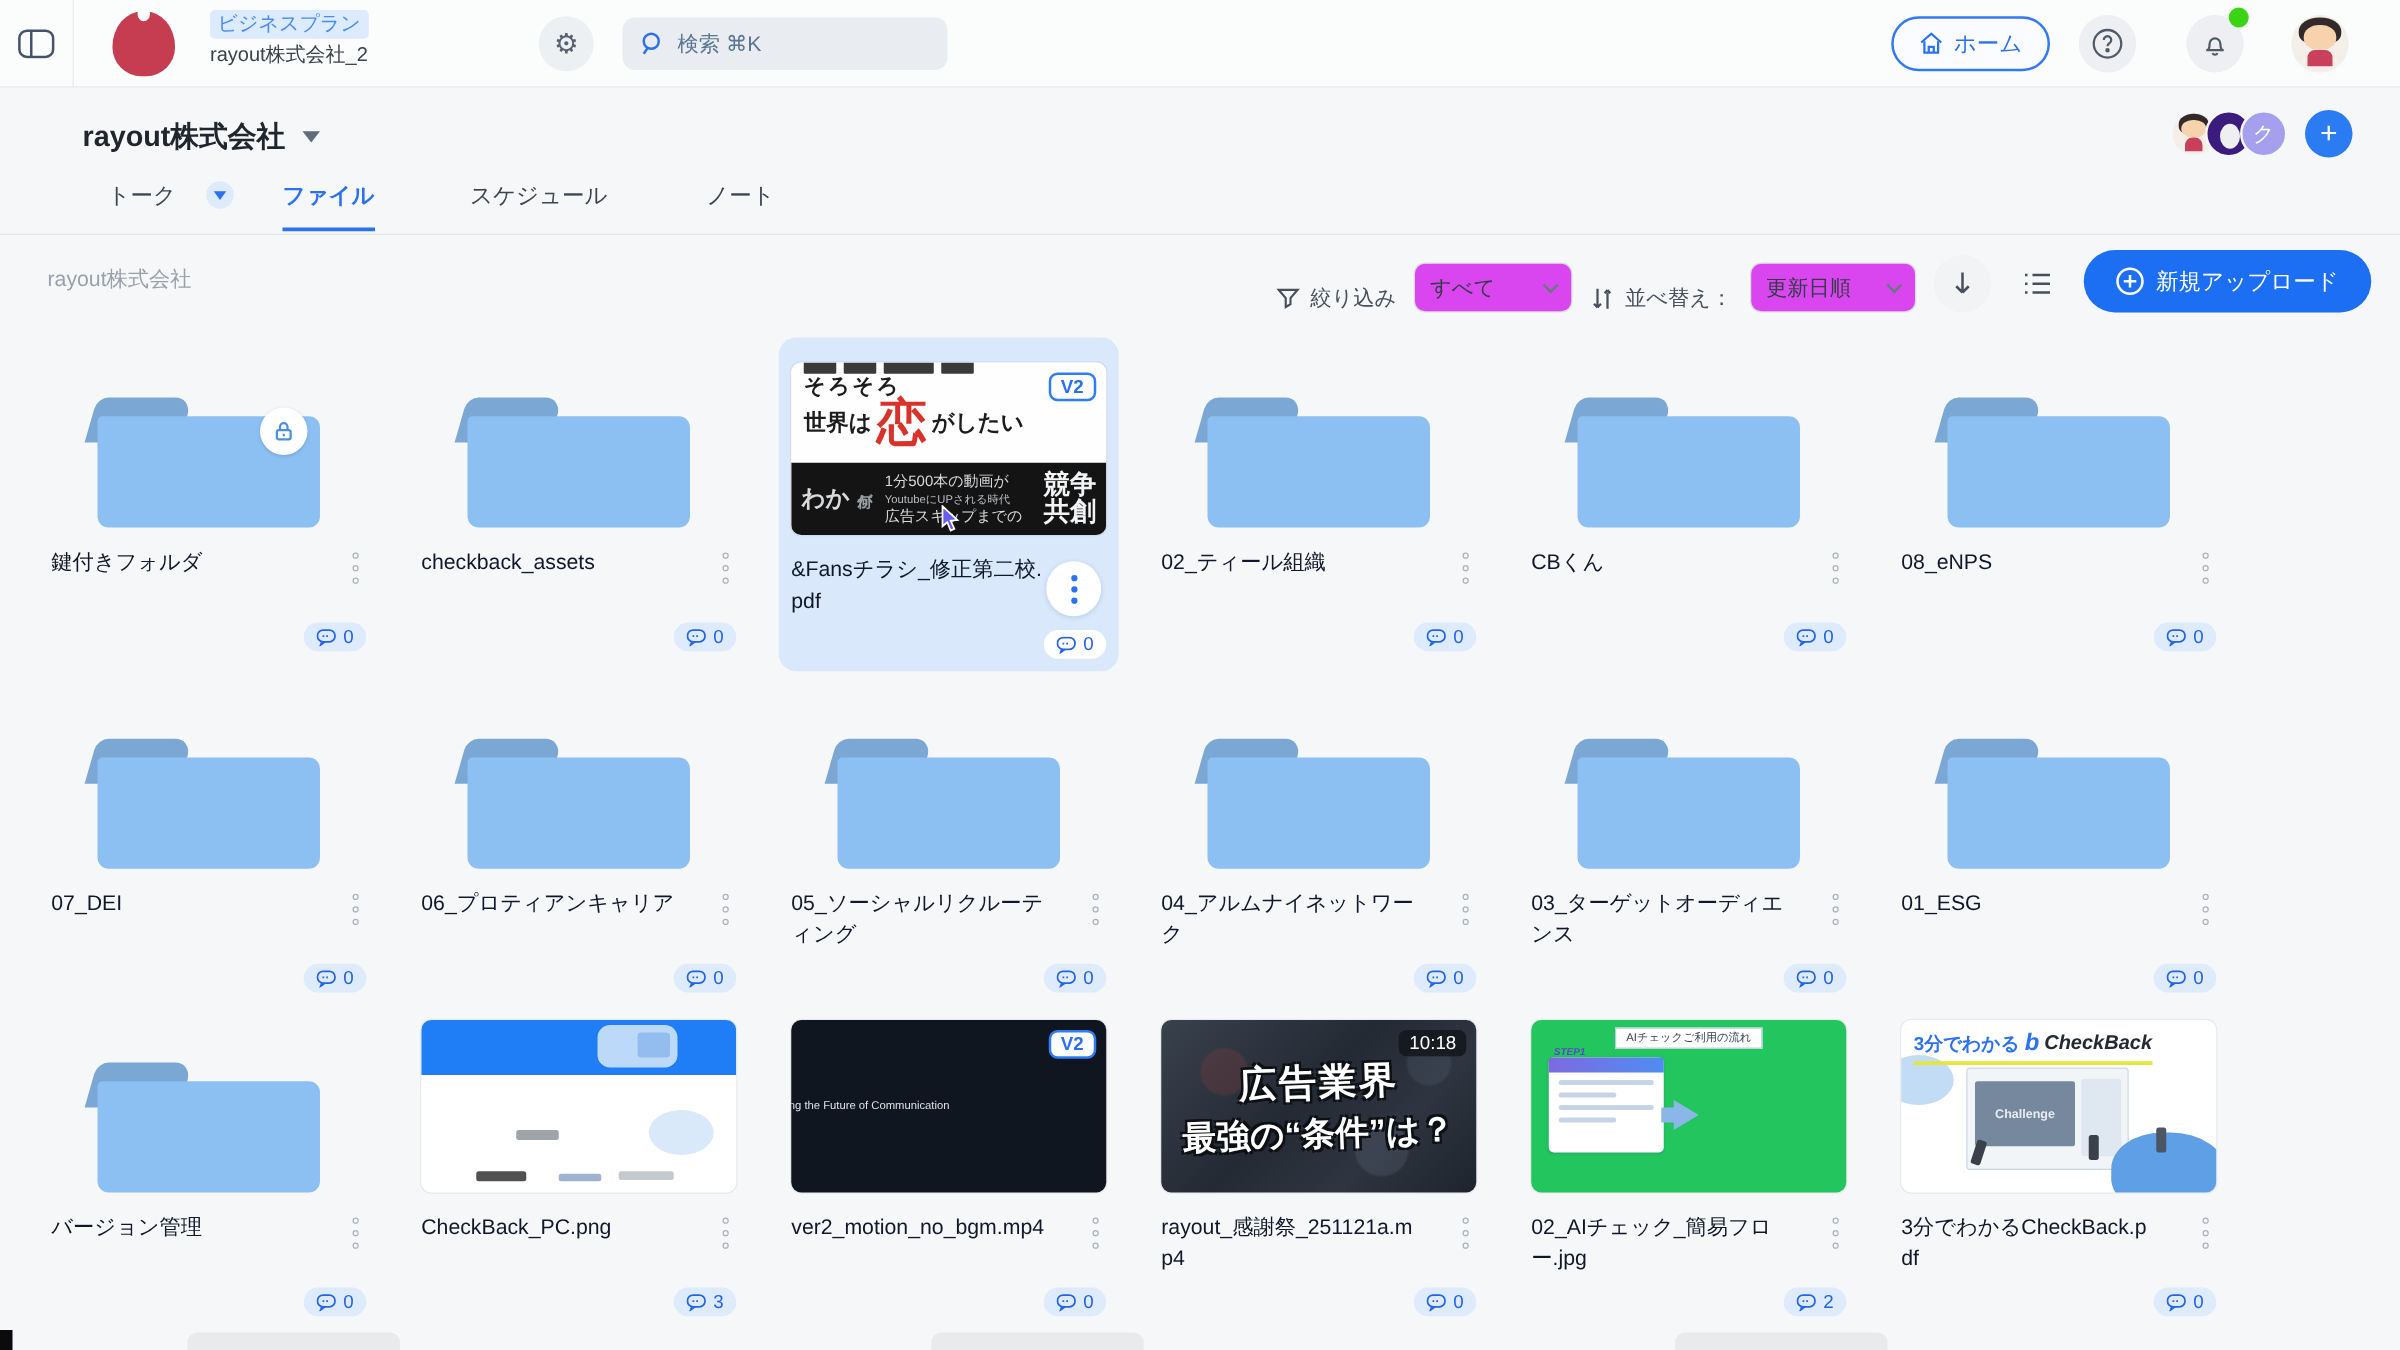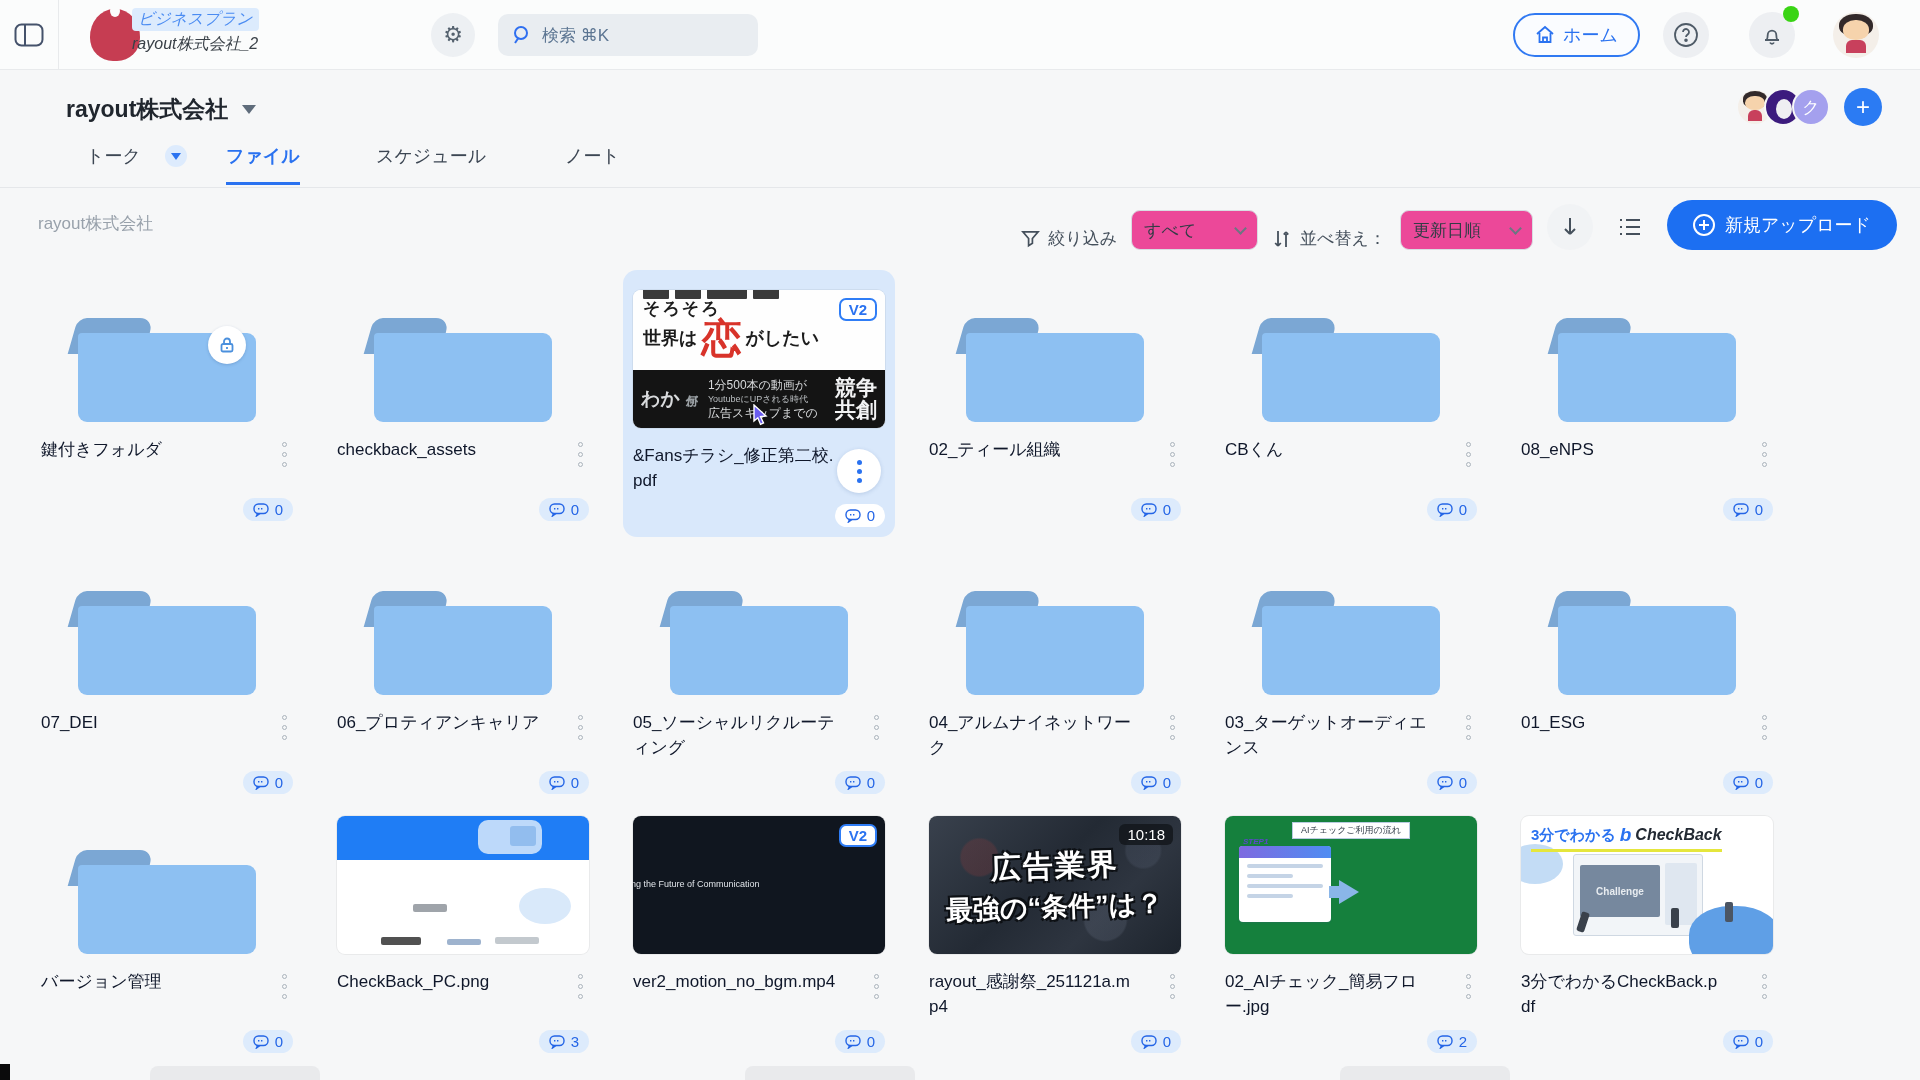--- a/index.html
+++ b/index.html
@@ -5,21 +5,21 @@
   * { margin:0; padding:0; box-sizing:border-box; }
   html,body { width:1920px; height:1080px; overflow:hidden;
     font-family:"Liberation Sans","DejaVu Sans",sans-serif; background:#f6f7f8; color:#2f3740; }
 
   
   .topbar { position:relative; height:70px; background:#fbfcfc; border-bottom:1px solid #e8eaec; }
   .tb-toggle { position:absolute; left:12px; top:20px; width:34px; height:30px; display:flex; align-items:center; justify-content:center; cursor:pointer; }
   .tb-divider { position:absolute; left:58px; top:0; width:1px; height:70px; background:#e8eaec; }
   .logo { position:absolute; left:90px; top:9px; width:50px; height:52px; background:#c63d52; border-radius:48% 48% 46% 46% / 54% 54% 44% 44%; }
   .logo::before { content:""; position:absolute; left:50%; top:-4px; width:10px; height:12px; transform:translateX(-50%); background:#fbfcfc; border-radius:50%; }
-  .tb-org { position:absolute; left:132px; top:8px;font-style:italic; }
+  .tb-org { position:absolute; left:168px; top:8px; }
   .plan-badge { display:inline-block; background:#dcebfd; color:#4b8cf2; font-size:16px; padding:1px 6px; border-radius:4px; }
   .org-name { font-size:16px; color:#3a4148; margin-top:3px; }
   .tb-gear { position:absolute; left:431px; top:13px; width:44px; height:44px; border-radius:50%; background:#edf0f3; display:flex; align-items:center; justify-content:center; font-size:22px; color:#55626f; cursor:pointer; }
   .tb-search { position:absolute; left:498px; top:14px; width:260px; height:42px; background:#e9edf1; border-radius:10px; display:flex; align-items:center; gap:10px; padding:0 14px; cursor:text; }
   .tb-search .mag { flex:0 0 auto; }
   .tb-search span { font-size:17px; color:#5c7592; }
   .home-btn { position:absolute; left:1513px; top:13px; height:44px; padding:0 20px; border:2px solid #3079f2; border-radius:22px; background:#fafcff; display:flex; align-items:center; gap:8px; color:#2a72f0; font-size:18px; cursor:pointer; }
   .tb-round { position:absolute; top:12px; width:46px; height:46px; border-radius:50%; background:#edeff2; display:flex; align-items:center; justify-content:center; cursor:pointer; }
   .help-btn { left:1663px; }
   .bell-btn { left:1749px; }
@@ -49,21 +49,21 @@
   .tab.t1 { left:86px; }  .tab.t2 { left:226px; color:#2a72f0; font-weight:bold; border-bottom:3px solid #2a72f0; }
   .tab.t3 { left:376px; } .tab.t4 { left:565px; }
   .tab-caret { width:22px; height:22px; border-radius:50%; background:#ddebfd; display:flex; align-items:center; justify-content:center; }
   .tab-caret i { width:0; height:0; border-left:5px solid transparent; border-right:5px solid transparent; border-top:7px solid #2a72f0; }
 
   
   .toolbar { position:relative; height:58px; margin-top:8px; }
   .crumb { position:absolute; left:38px; top:16px; font-size:17px; color:#98a1ab; }
   .tools { position:absolute; right:23px; top:4px; display:flex; align-items:flex-end; gap:14px; }
   .tool-label { display:flex; align-items:center; gap:8px; font-size:17px; color:#45505c; cursor:pointer; }
-  .select { display:flex; align-items:center; justify-content:space-between; width:127px; height:40px; background:#ec4899; border:1px solid #d8dde3; border-radius:9px; padding:0 12px; font-size:17px; color:#333c46; cursor:pointer; }
+  .select { display:flex; align-items:center; justify-content:space-between; width:127px; height:40px; background:#d946ef; border:1px solid #d8dde3; border-radius:9px; padding:0 12px; font-size:17px; color:#333c46; cursor:pointer; }
   .select.sort { width:133px; }
   .chev { width:9px; height:9px; border-right:2px solid #6b7682; border-bottom:2px solid #6b7682; transform:rotate(45deg); margin-top:-4px; }
   .icon-btn { width:46px; height:46px; border-radius:50%; display:flex; align-items:center; justify-content:center; cursor:pointer; background:#f1f3f5; }
   .icon-btn.plain { background:transparent; }
   .upload-btn { height:50px; padding:0 26px; border:none; border-radius:25px; background:#1c6ff2; color:#fff; font-size:18px; display:flex; align-items:center; gap:10px; cursor:pointer; }
   .upload-plus { width:22px; height:22px; border:2px solid #fff; border-radius:50%; position:relative; }
   .upload-plus::before,.upload-plus::after { content:""; position:absolute; background:#fff; }
   .upload-plus::before { left:4px; top:8px; width:10px; height:2px; }
   .upload-plus::after { left:8px; top:4px; width:2px; height:10px; }
 
@@ -130,21 +130,21 @@
   .kan { background:linear-gradient(135deg,#39414d 0%,#232a34 45%,#2e3540 70%,#1d242d 100%); }
   .kan::before { content:""; position:absolute; inset:0; background:
      radial-gradient(circle at 20% 30%, rgba(150,60,60,.25) 0 8%, transparent 9%),
      radial-gradient(circle at 70% 75%, rgba(120,130,150,.2) 0 10%, transparent 11%),
      radial-gradient(circle at 85% 25%, rgba(90,100,120,.25) 0 7%, transparent 8%); }
   .kan-txt { position:absolute; inset:0; display:flex; flex-direction:column; align-items:center; justify-content:center; gap:2px; color:#fff; font-weight:bold; text-shadow:2px 2px 0 #0d1014, -2px 2px 0 #0d1014, 2px -2px 0 #0d1014, -2px -2px 0 #0d1014; }
   .kan-l1 { font-size:30px; letter-spacing:2px; transform:rotate(-2deg); }
   .kan-l2 { font-size:27px; transform:rotate(-2deg); }
 
   
-  .aic { background:#15803d; }
+  .aic { background:#22c55e; }
   .aic-title { position:absolute; left:50%; top:6px; transform:translateX(-50%); background:#fff; border:1px solid #b9cbe0; font-size:9px; color:#37414d; padding:1px 8px; white-space:nowrap; }
   .aic-card { position:absolute; top:30px; width:92px; height:76px; background:#fff; border-radius:4px; box-shadow:0 1px 2px rgba(60,90,130,.25); }
   .aic-card.c1 { left:14px; } .aic-card.c2 { left:146px; }
   .aic-step { position:absolute; top:-9px; left:4px; font-size:8px; font-weight:bold; color:#5b48c8; font-style:italic; }
   .aic-head { height:12px; border-radius:3px 3px 0 0; background:linear-gradient(90deg,#7e6ae0,#4f8df2); }
   .aic-line { height:4px; background:#c5d4e6; border-radius:2px; margin:6px 8px 0; }
   .aic-line.s { width:50%; }
   .aic-arrow { position:absolute; left:114px; top:64px; width:0; height:0; border-top:12px solid transparent; border-bottom:12px solid transparent; border-left:20px solid #8ab6e8; }
   .aic-arrow::before { content:""; position:absolute; left:-30px; top:-6px; width:12px; height:12px; background:#8ab6e8; }
 

